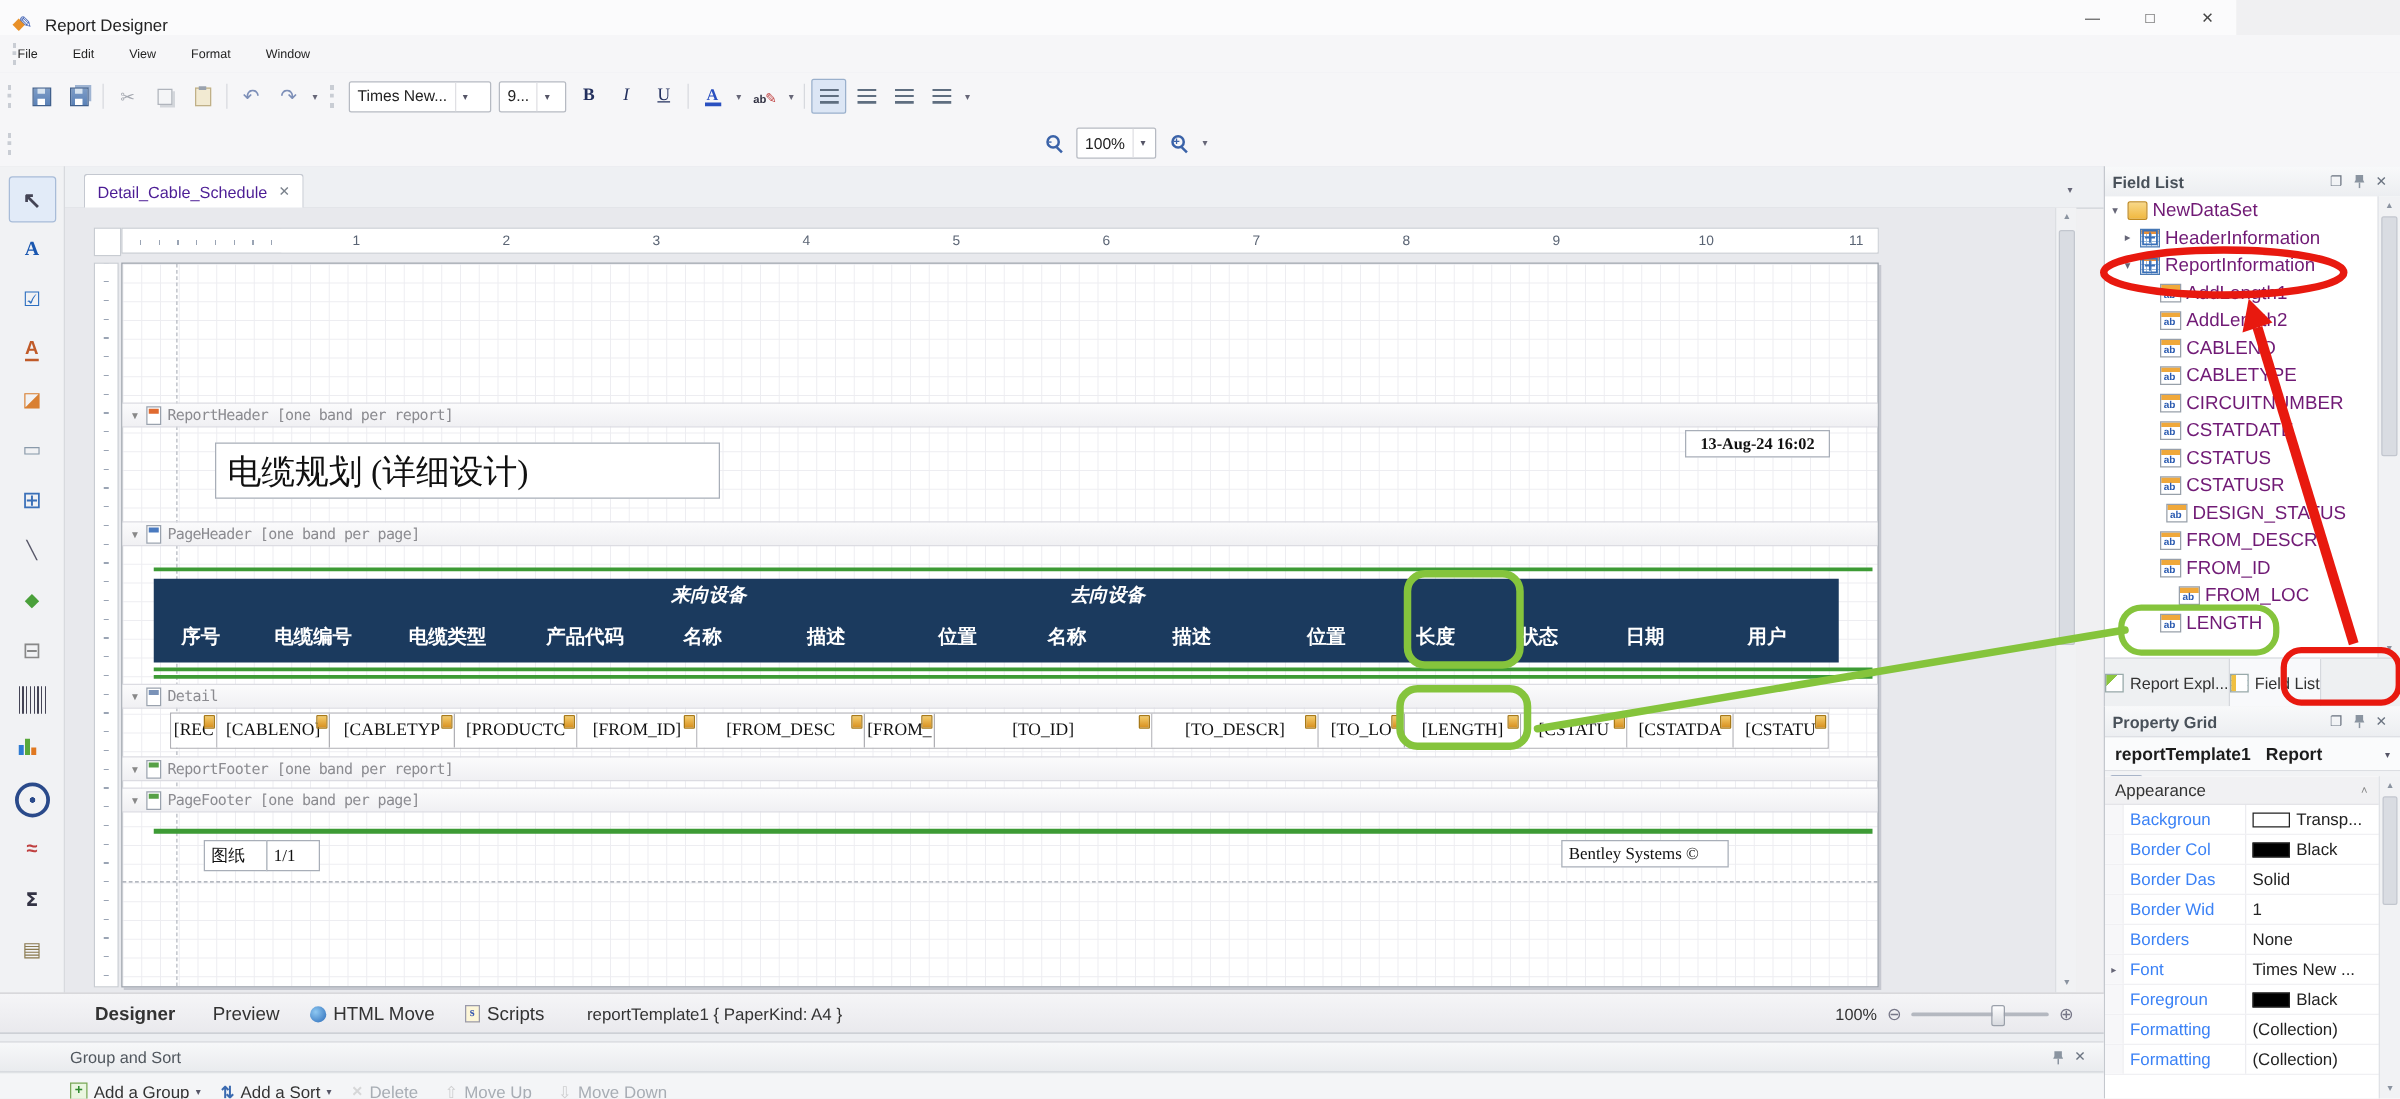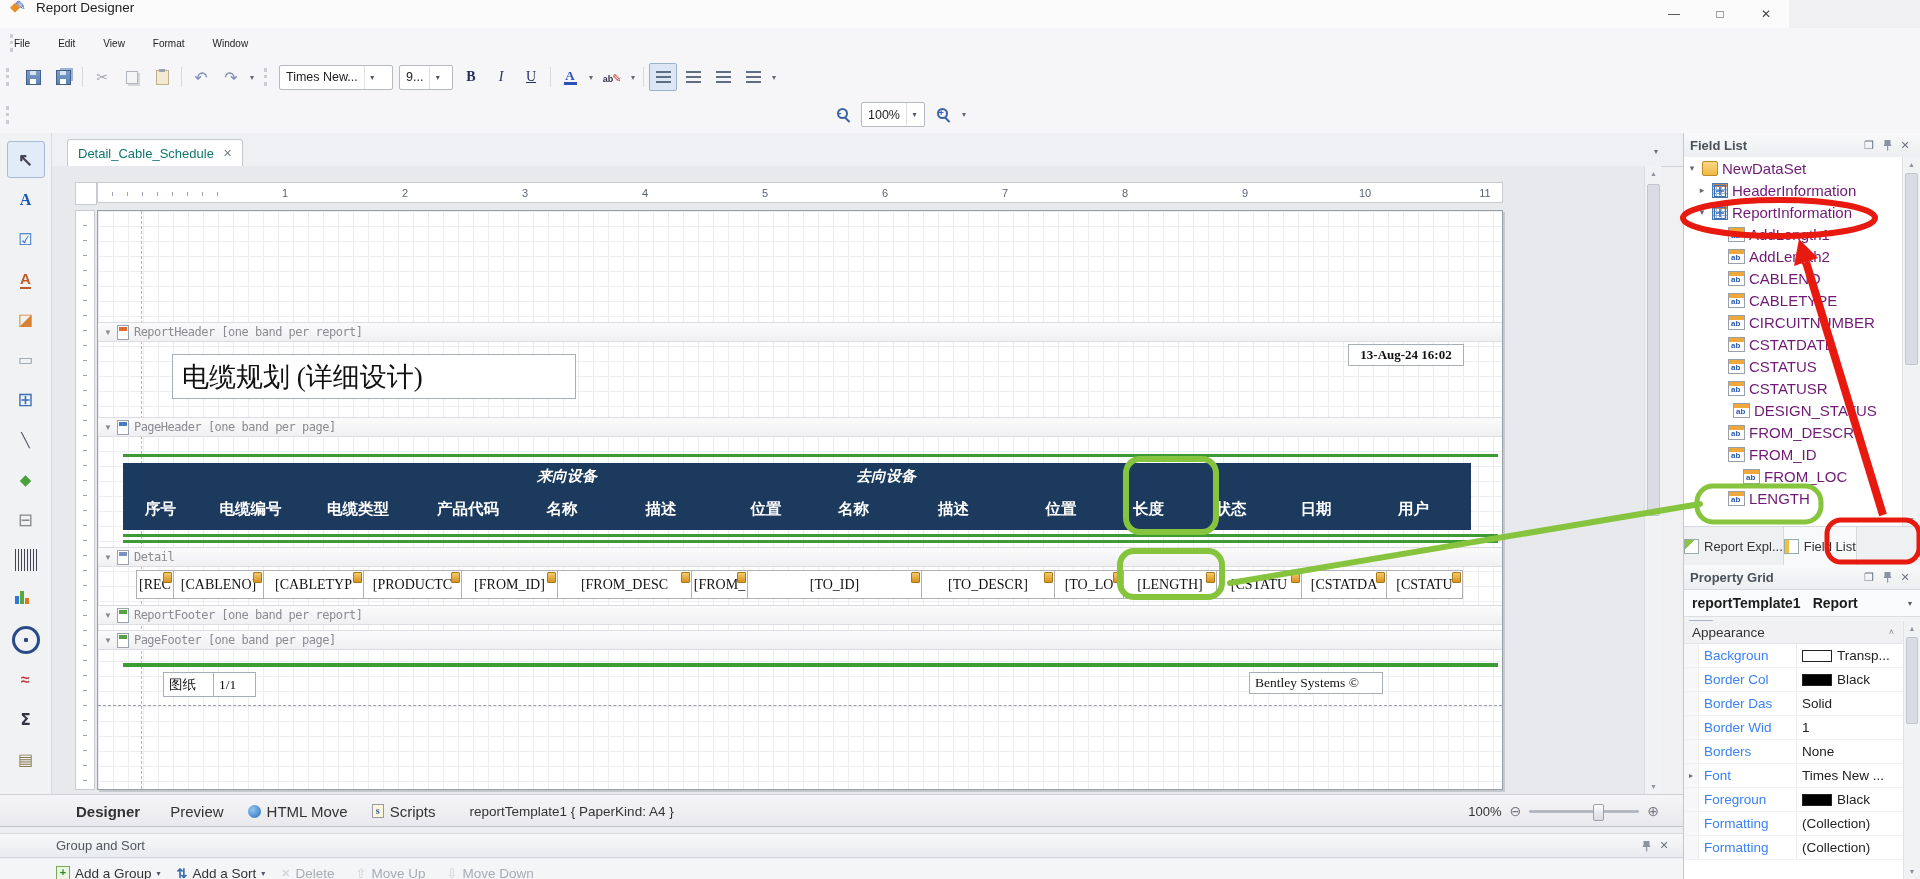--- a/index.html
+++ b/index.html
@@ -2,21 +2,21 @@
 <html><head>
 <meta charset="utf-8">
 <style>
   html,body{margin:0;padding:0;background:#fff}
   #app{position:relative;width:1920px;height:879px;overflow:hidden;background:#f0f0f2;
        font-family:"Liberation Sans",sans-serif;font-size:13px;color:#333;
        --navy:#1b3a5e;--rgreen:#3d9b35;--ared:#e8190f;--agreen:#85c43c;}
   .abs{position:absolute}
 
   
-  #titlebar{position:absolute;left:0;top:0;width:1789px;height:28px;background:#fbfbfc;border-bottom:1px solid #e4e4e8;display:flex;align-items:flex-start}
+  #titlebar{position:absolute;left:0;top:0;width:1789px;height:28px;background:#fbfbfc;border-bottom:1px solid #e4e4e8;display:flex;align-items:flex-end}
   .applogo{position:relative;width:18px;height:16px;margin:0 8px 0 10px}
   .applogo::before{content:"◆";position:absolute;left:0;top:-1px;color:#e89028;font-size:13px}
   .applogo::after{content:"✎";position:absolute;left:5px;top:-2px;color:#3558b0;font-size:13px}
   #title-text{font-size:13.5px;color:#222}
   #winbtns{margin-left:auto;display:flex;height:28px}
   .winbtn{width:46px;height:28px;display:flex;align-items:center;justify-content:center;color:#444;font-size:12px}
 
   
   #menubar{position:absolute;left:0;top:28px;width:1920px;height:30px;background:#f6f6f8;display:flex;align-items:center;border-bottom:1px solid #ececef}
   .grip{width:3px;height:18px;border-left:3px dotted #c9cdd4;margin:0 6px 0 6px}
@@ -79,21 +79,21 @@
      linear-gradient(#2e7bd2,#2e7bd2),linear-gradient(#58a83a,#58a83a),linear-gradient(#e07820,#e07820);
      background-size:4px 8px,4px 13px,4px 6px;background-position:0 7px,5px 2px,10px 9px;background-repeat:no-repeat}
   [data-icon="gauge"]{width:13px;height:13px;border:3px solid #2a4a8a;border-radius:50%;background:radial-gradient(#2a4a8a 2px,transparent 2.5px)}
   [data-icon="sparkline"]::before{content:"≈";color:#c04040;font-size:16px;font-weight:bold}
   [data-icon="summary"]::before{content:"Σ";color:#334;font:bold 15px "DejaVu Sans",sans-serif}
   [data-icon="page-info"]::before{content:"▤";color:#8a7a50;font-size:16px}
 
   
   #tabstrip{position:absolute;left:52px;top:133px;width:1631px;height:33px;background:#eef0f3;border-bottom:1px solid #cfd2d8}
   #doc-tab{position:absolute;left:15px;top:6px;height:27px;background:#fff;border:1px solid #c4c8d0;border-bottom:none;border-radius:3px 3px 0 0;display:flex;align-items:center;padding:0 10px;gap:9px}
-  #doc-tab .tablabel{font-size:13px;color:#0f766e}
+  #doc-tab .tablabel{font-size:13px;color:#4c1d95}
   .xicon{color:#7a828c;font-size:11px}
   #tab-scroll-dd{position:absolute;left:1595px;top:9px;width:18px;height:18px;display:flex;align-items:center;justify-content:center;font-size:8px;color:#667}
 
   
   #canvas{position:absolute;left:52px;top:166px;width:1609px;height:628px;background:#e8e9ed;overflow:hidden}
   
   #ruler-corner{position:absolute;left:23px;top:16px;width:20px;height:21px;background:#fff;border:1px solid #c8ccd2}
   #hruler{position:absolute;left:45px;top:16px;width:1406px;height:21px;background:#fff;border:1px solid #c8ccd2;box-sizing:border-box;overflow:hidden}
   #hruler .ticks{position:absolute;left:0;right:0;top:9px;height:4px;background:repeating-linear-gradient(90deg,transparent 0 14px,#9aa4b4 14px 15px)}
   #hruler .rnums{position:absolute;left:0;top:0;height:100%;display:flex;padding-left:127px}

